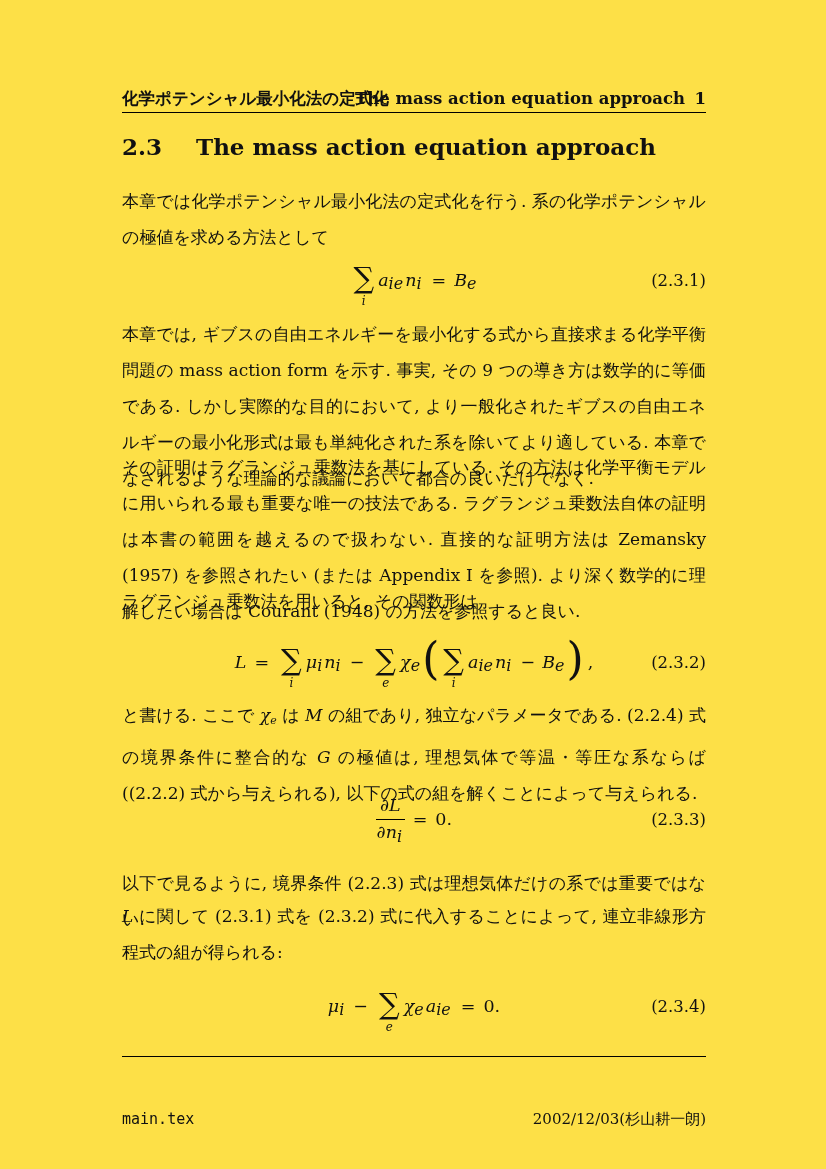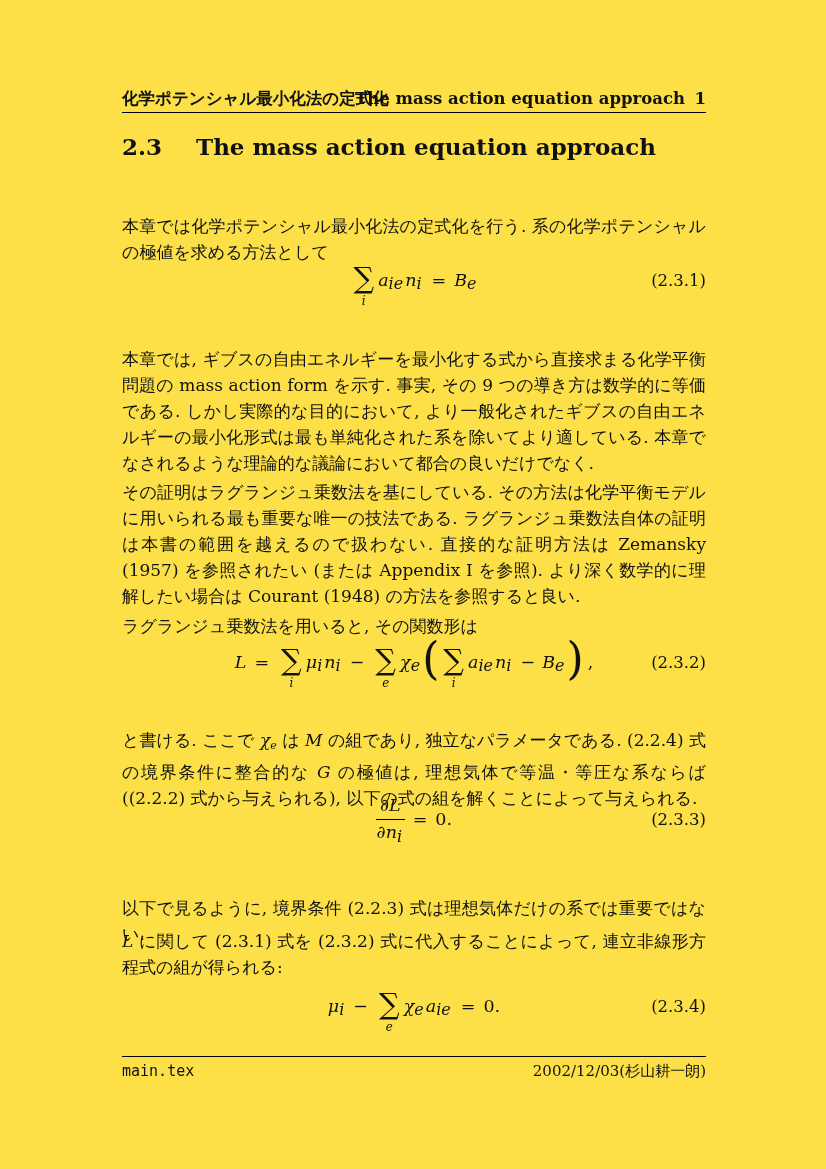--- a/index.html
+++ b/index.html
@@ -17,21 +17,21 @@
   .runhead .en { position:absolute; left:233px; top:1px; white-space:nowrap;
                  font-family:"DejaVu Serif", serif; z-index:1; }
   .runhead .pg { position:absolute; right:0; top:1px; }
   .rule { border-top:1px solid #000000; height:0; }
 
   
   .secthead { font-size:23px; font-weight:bold; }
   .secthead .num { margin-right:26px;margin-top:12px; }
 
   
-  .para { font-size:17px; line-height:26px; text-align:justify;margin-top:30px; }
+  .para { font-size:17px; line-height:36px; text-align:justify; }
   .imath { font-style:italic; }
   .isub  { font-style:italic; font-size:11px; vertical-align:-3px; }
 
   
   .equation { display:flex; align-items:center; justify-content:center; }
   .eq-label { position:absolute; right:0; top:50%; transform:translateY(-50%);
               font-size:16.5px; }
   .eq-body { display:inline-flex; align-items:center; font-size:17.5px; }
   .mi { font-style:italic; }
   .msub { font-style:italic; font-size:16px; position:relative; top:4px;
@@ -179,18 +179,18 @@
         <span class="msub">e</span>
         <span class="mi">a</span>
         <span class="msub">ie</span>
       <span class="mrel">=</span>
       <span>0.</span>
     </span>
     <span class="eq-label">(2.3.4)</span>
   </div>
 
   <div class="blk rule" style="top:1056px;"></div>
-  <div class="blk footer" style="top:1058px; height:30px;">
+  <div class="blk footer" style="top:1106px; height:30px;">
     <span class="left">main.tex</span>
     <span class="right">2002/12/03(杉山耕一朗)</span>
   </div>
 
 </div>
 
 </body></html>

